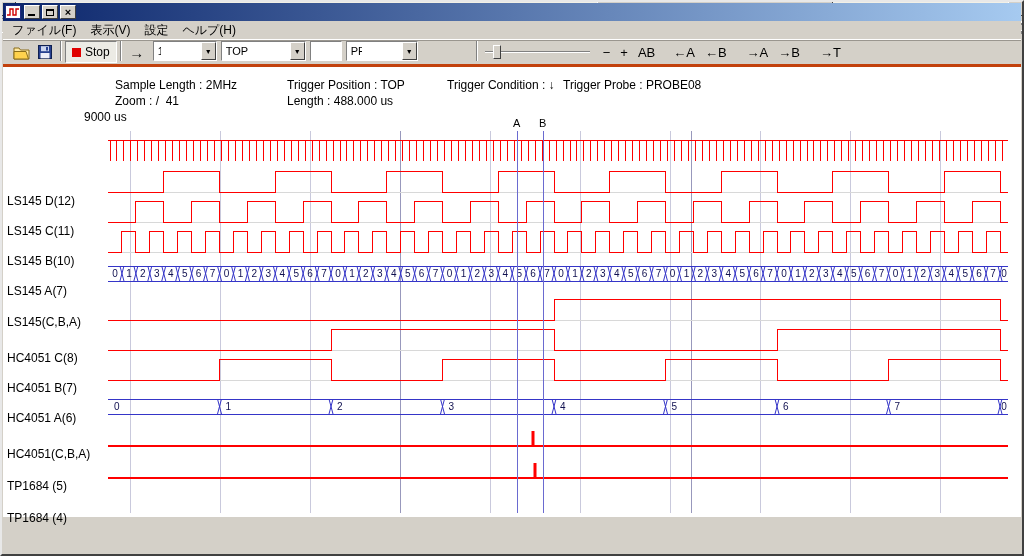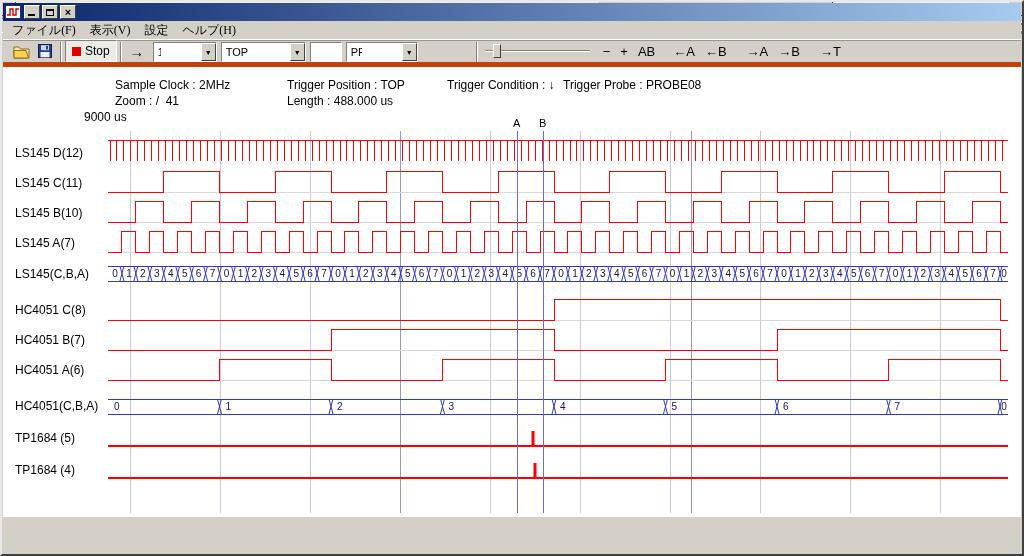--- a/index.html
+++ b/index.html
@@ -16,47 +16,47 @@
   .title-text{flex:1;color:#fff;font-size:11px;font-weight:bold;white-space:nowrap;overflow:hidden;}
   .winbtns{display:flex;gap:2px;flex:0 0 auto;}
   .wbtn{width:16px;height:14px;background:#d4d0c8;border:1px solid;border-color:#fff #404040 #404040 #fff;
         display:flex;align-items:center;justify-content:center;position:relative;}
   .glyph-min{position:absolute;left:3px;bottom:2px;width:7px;height:2px;background:#000;}
   .glyph-max{width:8px;height:7px;border:1px solid #000;border-top-width:2px;}
   .glyph-close{font-size:11px;font-weight:bold;line-height:10px;color:#000;}
 
   
   .menubar{left:3px;top:21px;right:3px;height:19px;background:#d4d0c8;display:flex;align-items:center;
-           padding-left:2px;border-bottom:1px solid #fff;font-family:Liberation Serif, serif;}
+           padding-left:2px;border-bottom:1px solid #fff;}
   .menu-item{font-size:12px;padding:1px 7px;color:#000;}
 
   
-  .toolbar{left:3px;top:40px;right:3px;height:27px;background:#d4d0c8;display:flex;align-items:flex-end;
-           padding-left:6px;border-top:1px solid #9a968f;border-bottom:5px solid #c2410c;}
+  .toolbar{left:3px;top:40px;right:3px;height:27px;background:#d4d0c8;display:flex;align-items:flex-start;
+           padding-left:6px;border-top:1px solid #9a968f;border-bottom:3px solid #c2410c;}
   .tool-btn{width:24px;height:22px;display:flex;align-items:center;justify-content:center;}
   .tsep{width:2px;height:20px;border-left:1px solid #808080;border-right:1px solid #fff;margin:0 3px;}
   .stop-btn{height:22px;display:flex;align-items:center;gap:4px;padding:0 6px;font-size:12px;
             border:1px solid;border-color:#808080 #fff #fff #808080;background:#ecebe5;}
   .stop-square{width:9px;height:9px;background:#e00000;display:inline-block;}
   .run{font-size:15px;font-weight:bold;color:#101010;}
   .combo{height:20px;background:#fff;border:1px solid;border-color:#808080 #fff #fff #808080;
          display:flex;align-items:center;margin-left:4px;position:relative;gap:40px;}
   .combo-text{flex:1;font-size:11px;padding-left:4px;white-space:nowrap;overflow:hidden;}
   .combo-btn{width:15px;height:18px;background:#d4d0c8;border:1px solid;border-color:#fff #404040 #404040 #fff;
              display:flex;align-items:center;justify-content:center;font-size:7px;color:#000;flex:0 0 auto;}
   .slider{width:105px;height:22px;position:relative;margin-left:4px;}
   .slider-groove{position:absolute;left:0;right:0;top:10px;height:2px;border-top:1px solid #808080;border-bottom:1px solid #fff;}
   .slider-thumb{position:absolute;left:8px;top:4px;width:8px;height:14px;background:#d4d0c8;
                 border:1px solid;border-color:#fff #404040 #404040 #fff;}
   .tbtn-flat{height:22px;padding:0 5px;display:flex;align-items:center;justify-content:center;
              font-size:13px;color:#000;white-space:pre;}
 
   
   .main{left:3px;top:67px;right:3px;height:450px;background:#fff;}
-  .ch{left:15px;}
+  .ch{left:7px;margin-top:48px;}
   .cursor-label{position:absolute;top:117px;font-size:11px;color:#000;z-index:4;}
 
   
   .hscroll{left:3px;top:517px;right:3px;height:16px;background:#f2f0e6;z-index:5;}
   .sbtn{position:absolute;top:0;width:16px;height:16px;background:#d4d0c8;border:1px solid;
         border-color:#fff #404040 #404040 #fff;display:flex;align-items:center;justify-content:center;
         font-size:7px;color:#000;}
   .sbtn.left{left:0;} .sbtn.right{right:0;}
   .sthumb{position:absolute;top:0;left:597px;width:236px;height:16px;background:#d4d0c8;
           border:1px solid;border-color:#fff #404040 #404040 #fff;}
@@ -151,21 +151,21 @@
   <div class="tbtn-flat">AB</div>
   <div class="tbtn-flat" style="margin-left:8px">←A</div>
   <div class="tbtn-flat">←B</div>
   <div class="tbtn-flat" style="margin-left:10px">→A</div>
   <div class="tbtn-flat">→B</div>
   <div class="tbtn-flat" style="margin-left:10px">→T</div>
 </div>
 
 <div class="main abs"></div>
 
-<div class="t" style="left:115px;top:78px">Sample Clock : 2MHz</div>
+<div class="t" style="left:115px;top:78px">Sample Length : 2MHz</div>
 <div class="t" style="left:287px;top:78px">Trigger Position : TOP</div>
 <div class="t" style="left:447px;top:78px">Trigger Condition : ↓</div>
 <div class="t" style="left:563px;top:78px">Trigger Probe : PROBE08</div>
 <div class="t" style="left:115px;top:94px">Zoom : /  41</div>
 <div class="t" style="left:287px;top:94px">Length : 488.000 us</div>
 <div class="t" style="left:84px;top:110px">9000 us</div>
 
 <div class="t ch" style="top:146px">LS145 D(12)</div>
 <div class="t ch" style="top:176px">LS145 C(11)</div>
 <div class="t ch" style="top:206px">LS145 B(10)</div>

